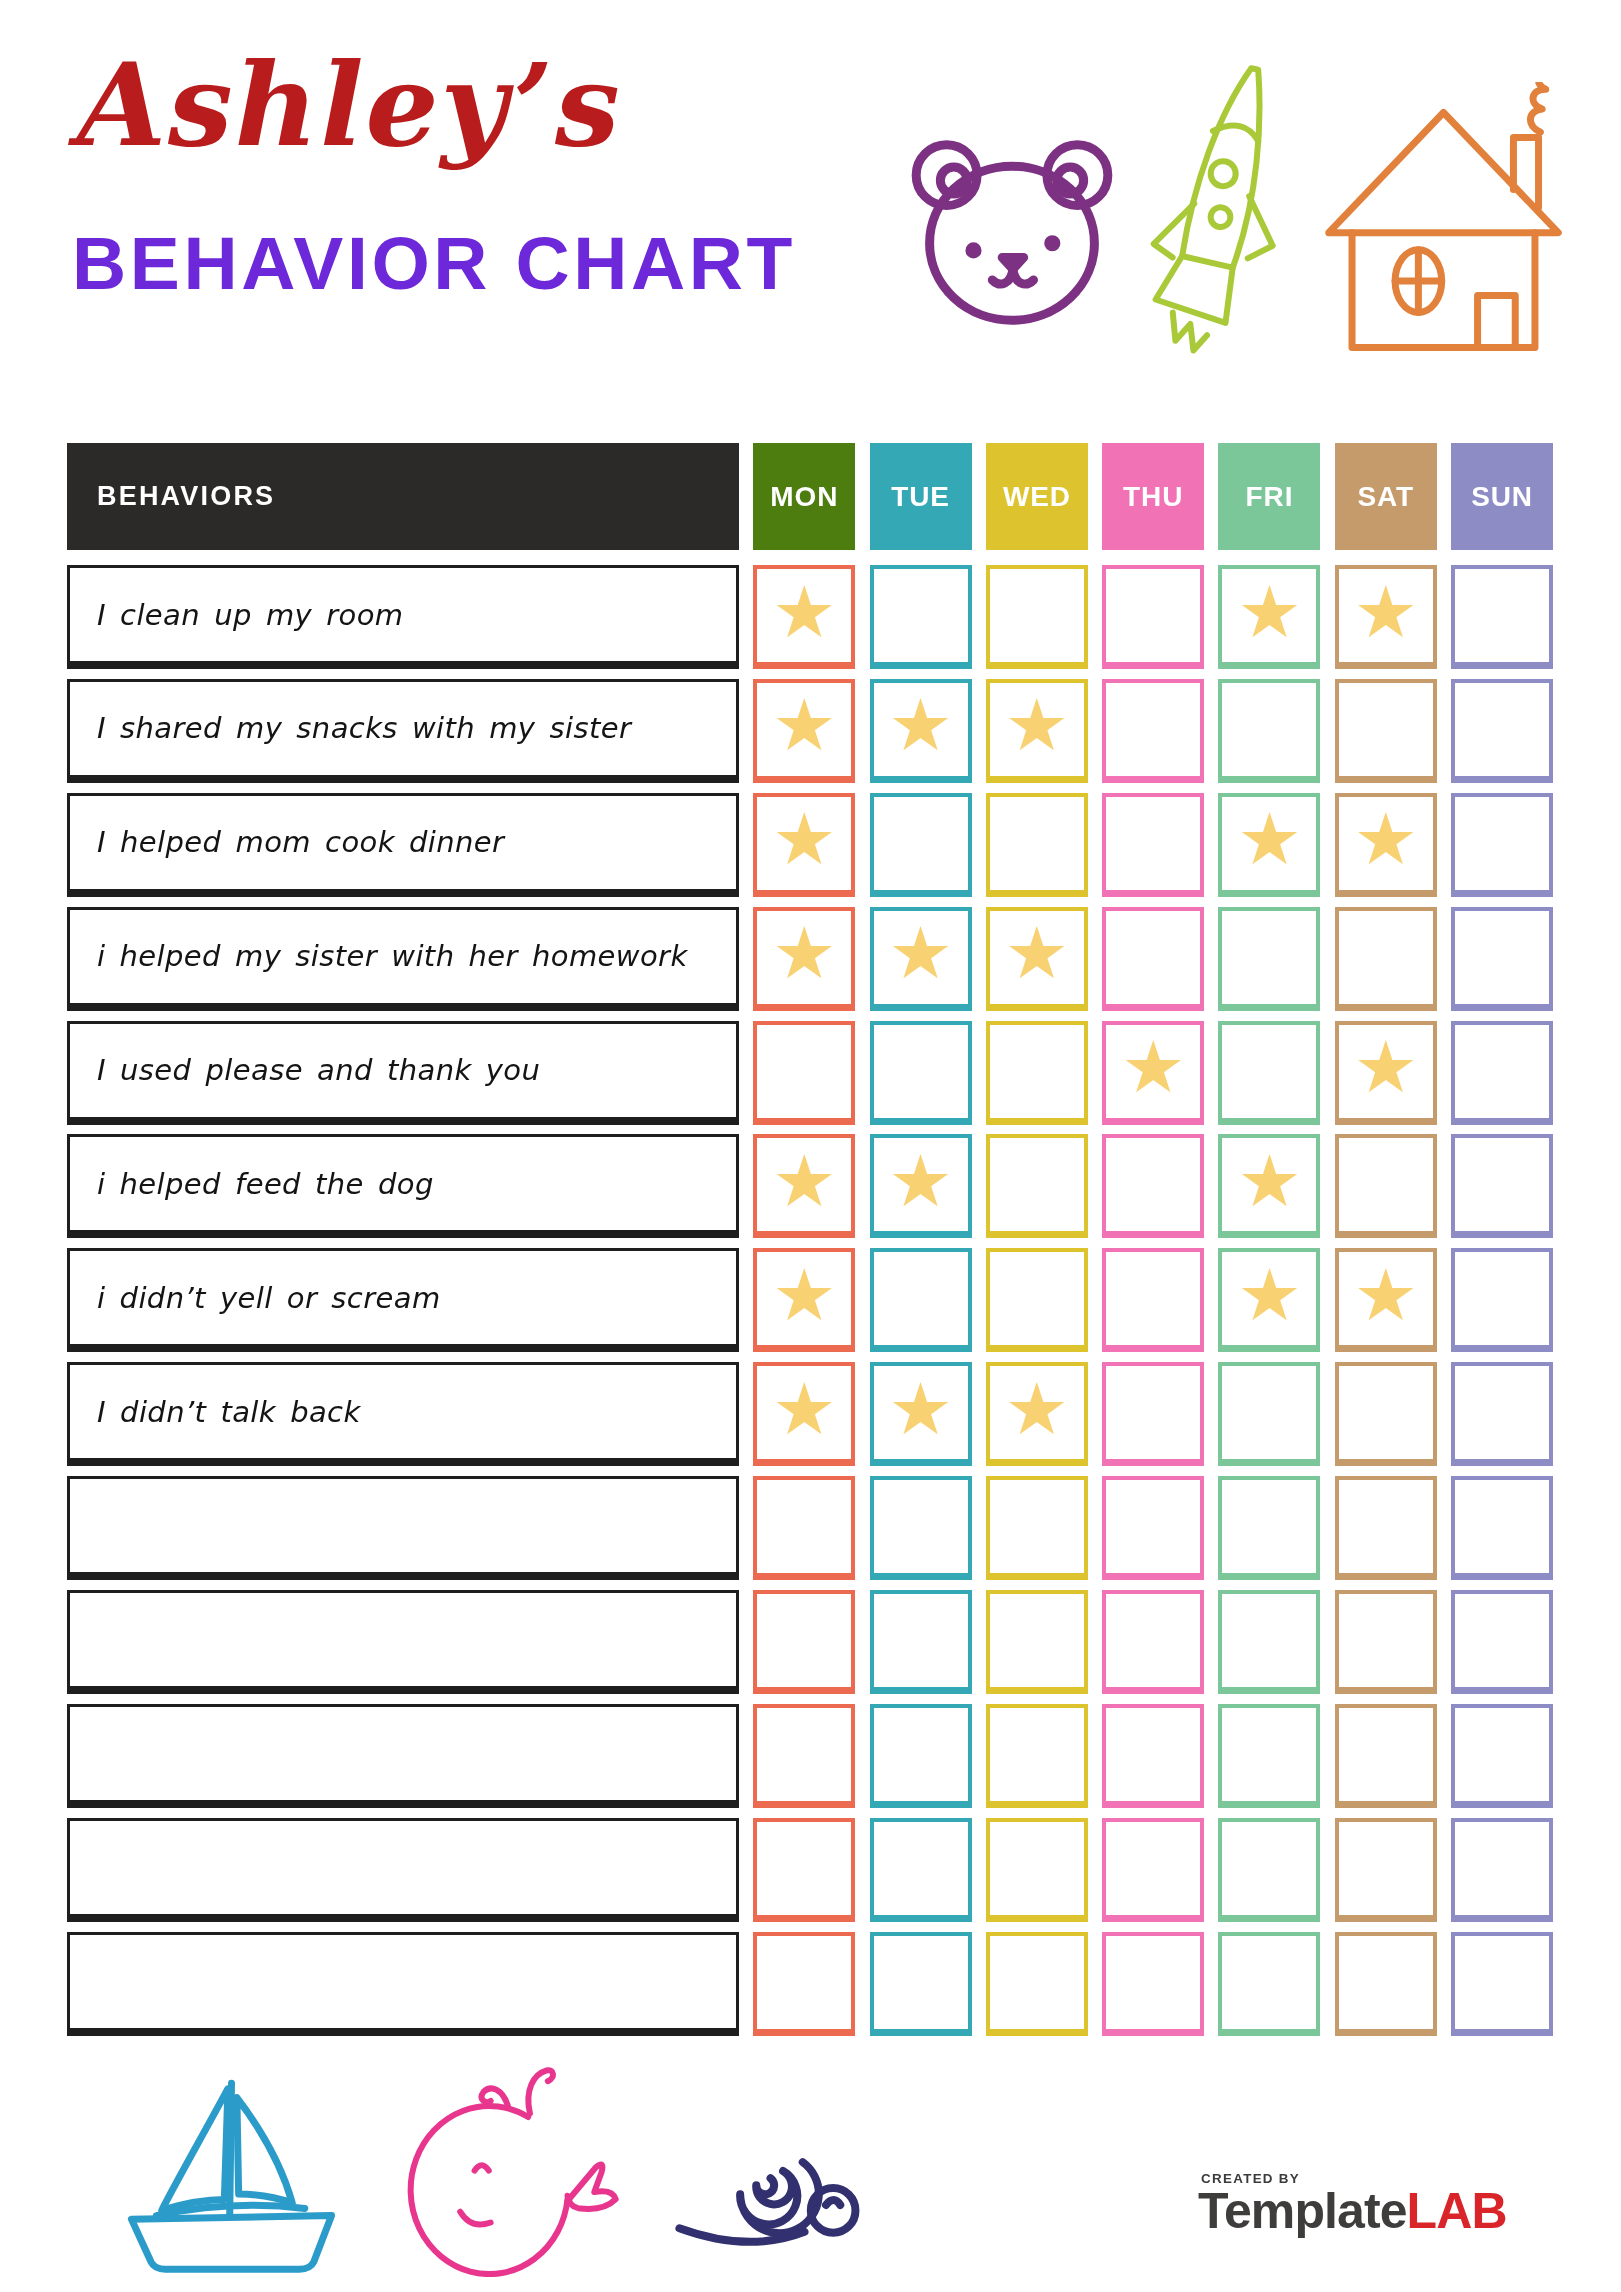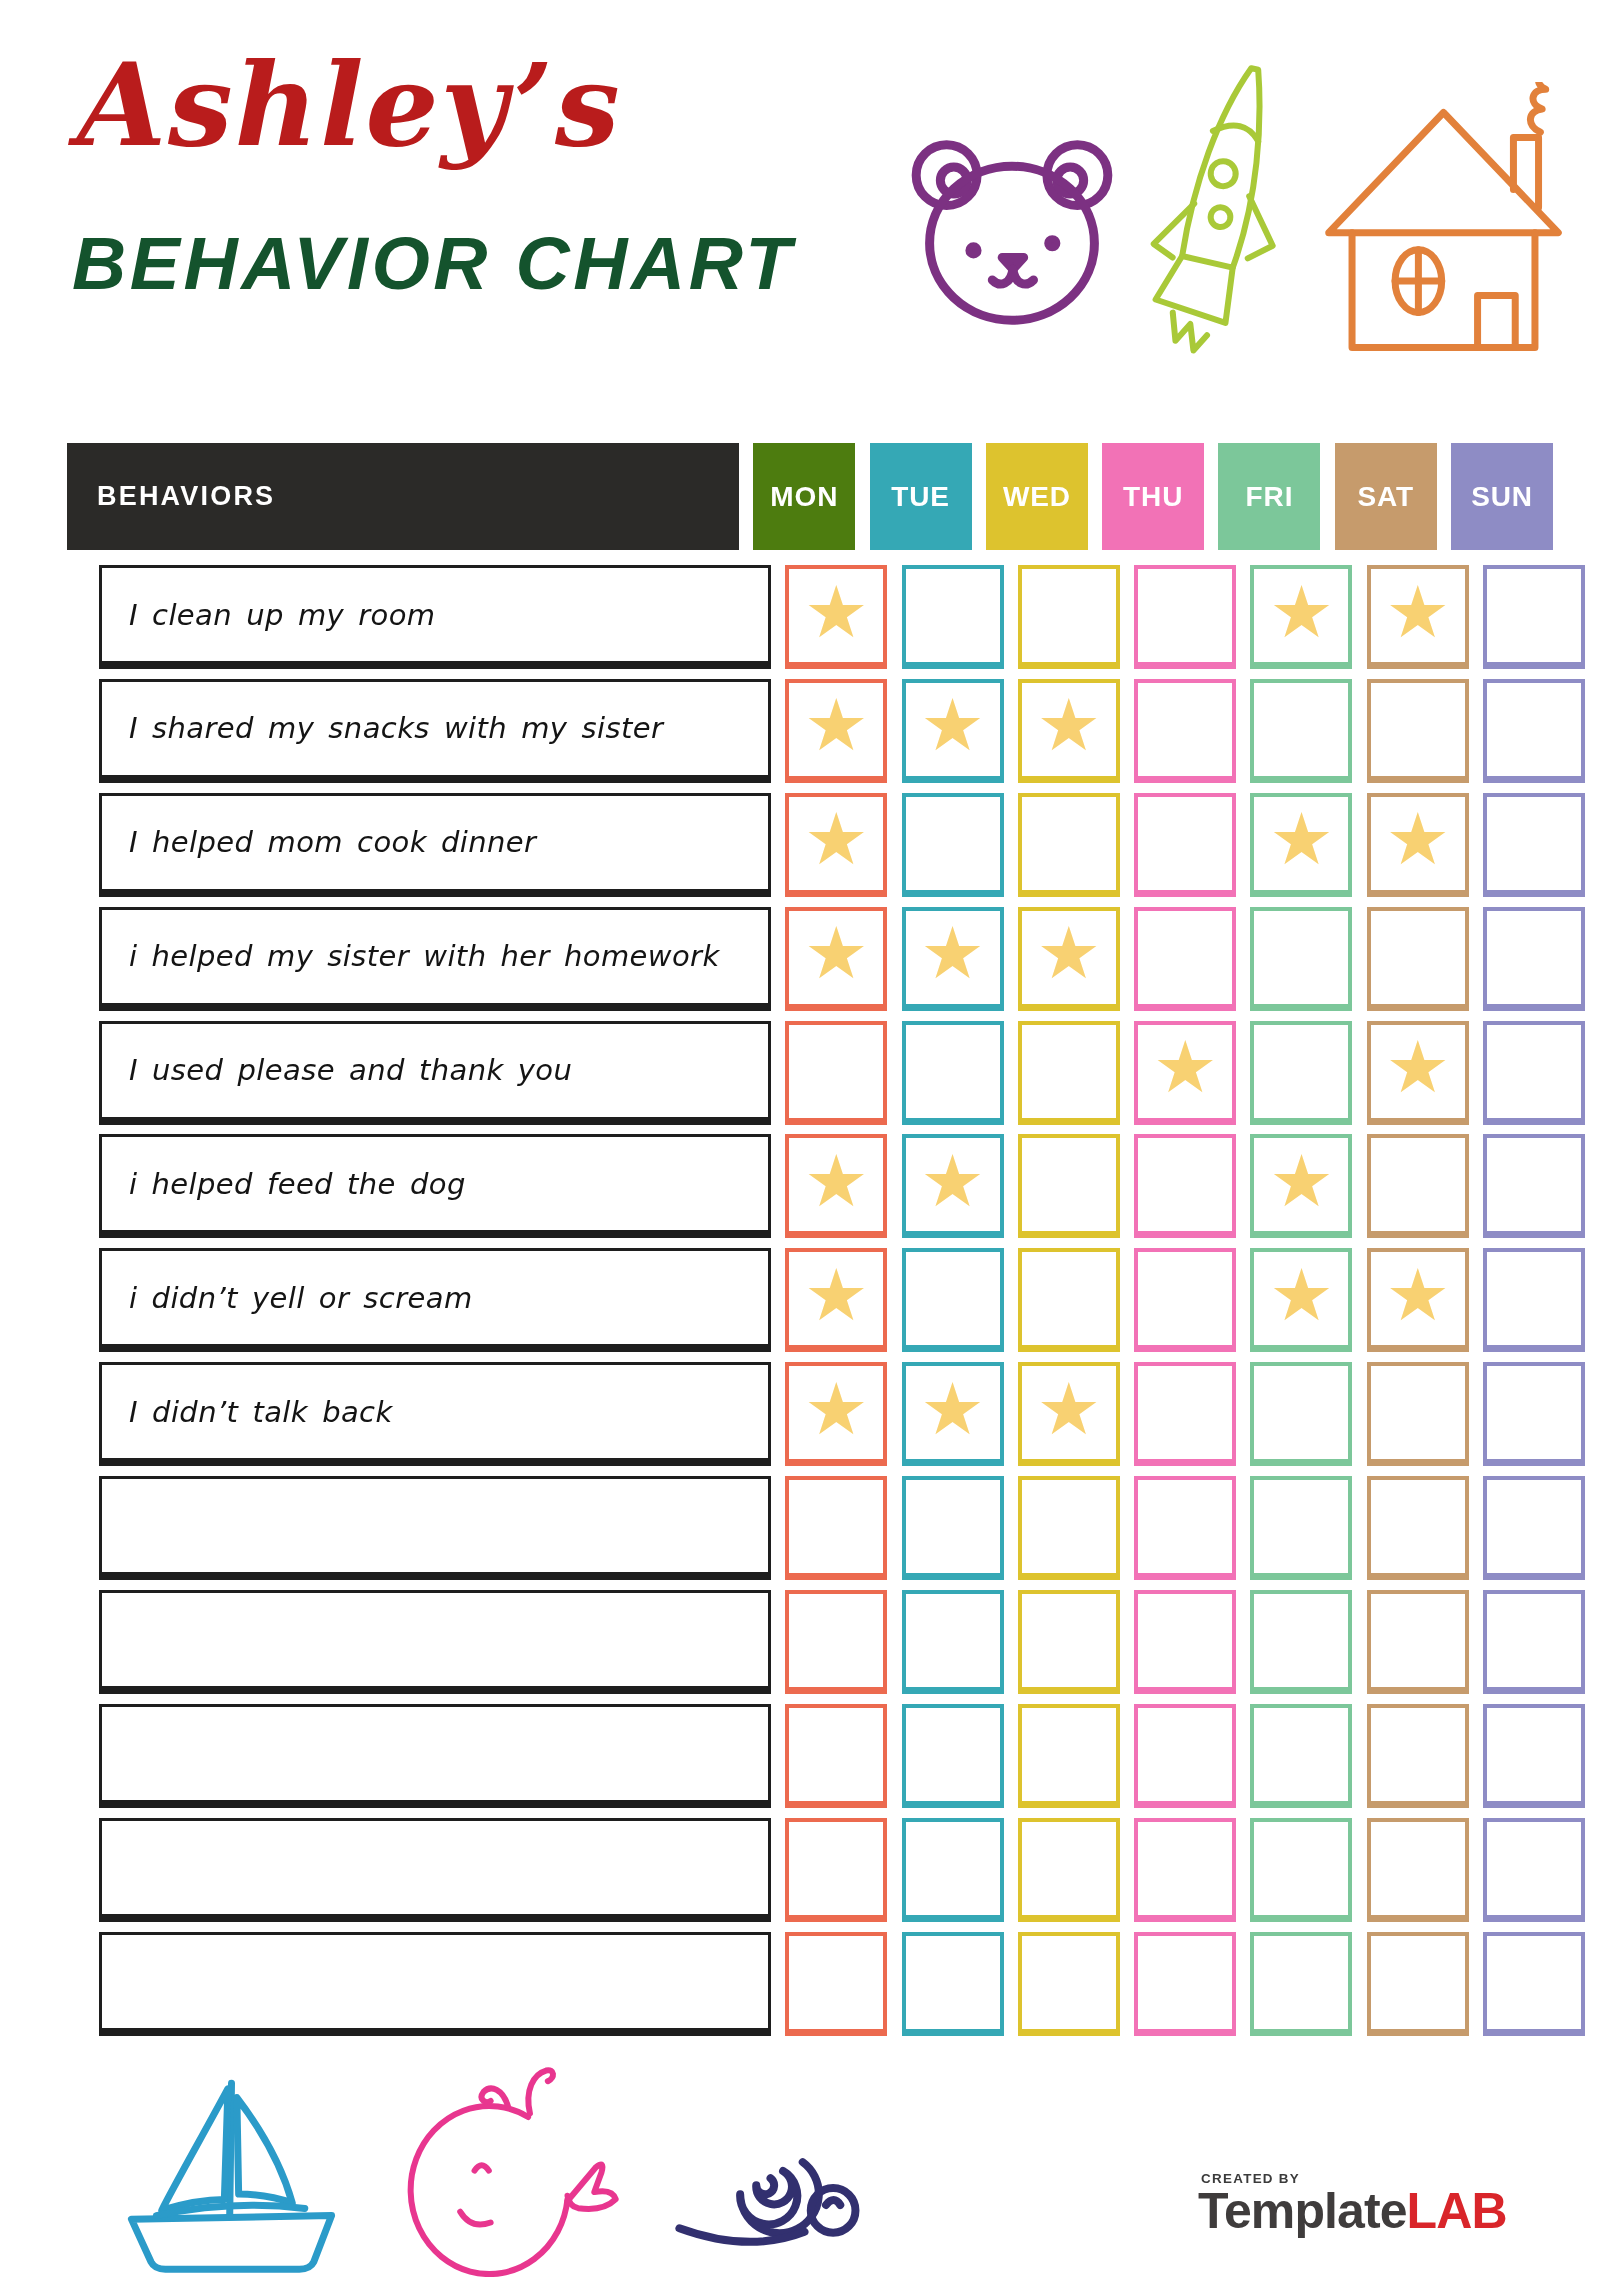--- a/index.html
+++ b/index.html
@@ -26,21 +26,21 @@
     background:#2B2A28;color:#fff;display:flex;align-items:center;
     padding-left:30px;font-size:27px;font-weight:bold;letter-spacing:2.2px;box-sizing:border-box;
   }
   .day-header{
     color:#fff;display:flex;align-items:center;justify-content:center;
     font-size:28px;font-weight:bold;letter-spacing:0.9px;
   }
   .rows{
     margin-top:15px;display:grid;
     grid-template-columns:672px repeat(7,102px);
-    gap:9.9px 14.3px;grid-auto-rows:104px;margin-left:32px;
+    gap:9.9px 14.3px;grid-auto-rows:104px;
   }
   .label-box{
     border:3.6px solid #1E1E1E;border-bottom-width:8px;background:#fff;
     display:flex;align-items:center;padding-left:27px;box-sizing:border-box;
   }
   .label-text{
     font-family:"DejaVu Sans",sans-serif;font-style:italic;
     font-size:29px;letter-spacing:0.4px;word-spacing:4.5px;color:#141414;
   }
   .day-cell{
@@ -53,21 +53,21 @@
   }
 
   
   .created-by{position:absolute;left:1201px;top:2171px;font-size:13.4px;font-weight:bold;letter-spacing:1.3px;color:#3b3b3b;}
   .brand{position:absolute;left:1198px;top:2186px;font-size:50px;font-weight:bold;letter-spacing:-0.9px;line-height:1;}
 </style>
 </head>
 <body>
 
 <div class="script-title" style="color: #b91c1c;">Ashley’s</div>
-<div class="main-title" style="color: #14532d; font-style: italic;">BEHAVIOR CHART</div>
+<div class="main-title" style="color: #6d28d9;">BEHAVIOR CHART</div>
 
 <svg class="doodle" style="left:909px;top:125px;" width="206" height="206" viewBox="0 0 230 230">
   <g fill="none" stroke="#7C3182" stroke-width="9" stroke-linecap="round" stroke-linejoin="round">
     <circle cx="42" cy="56" r="34"></circle>
     <circle cx="188" cy="56" r="34"></circle>
     <circle cx="50" cy="62" r="15"></circle>
     <circle cx="180" cy="62" r="15"></circle>
     <ellipse cx="115" cy="132" rx="92" ry="86"></ellipse>
     <circle cx="72" cy="140" r="4" fill="#7C3182"></circle>
     <circle cx="160" cy="132" r="4" fill="#7C3182"></circle>

